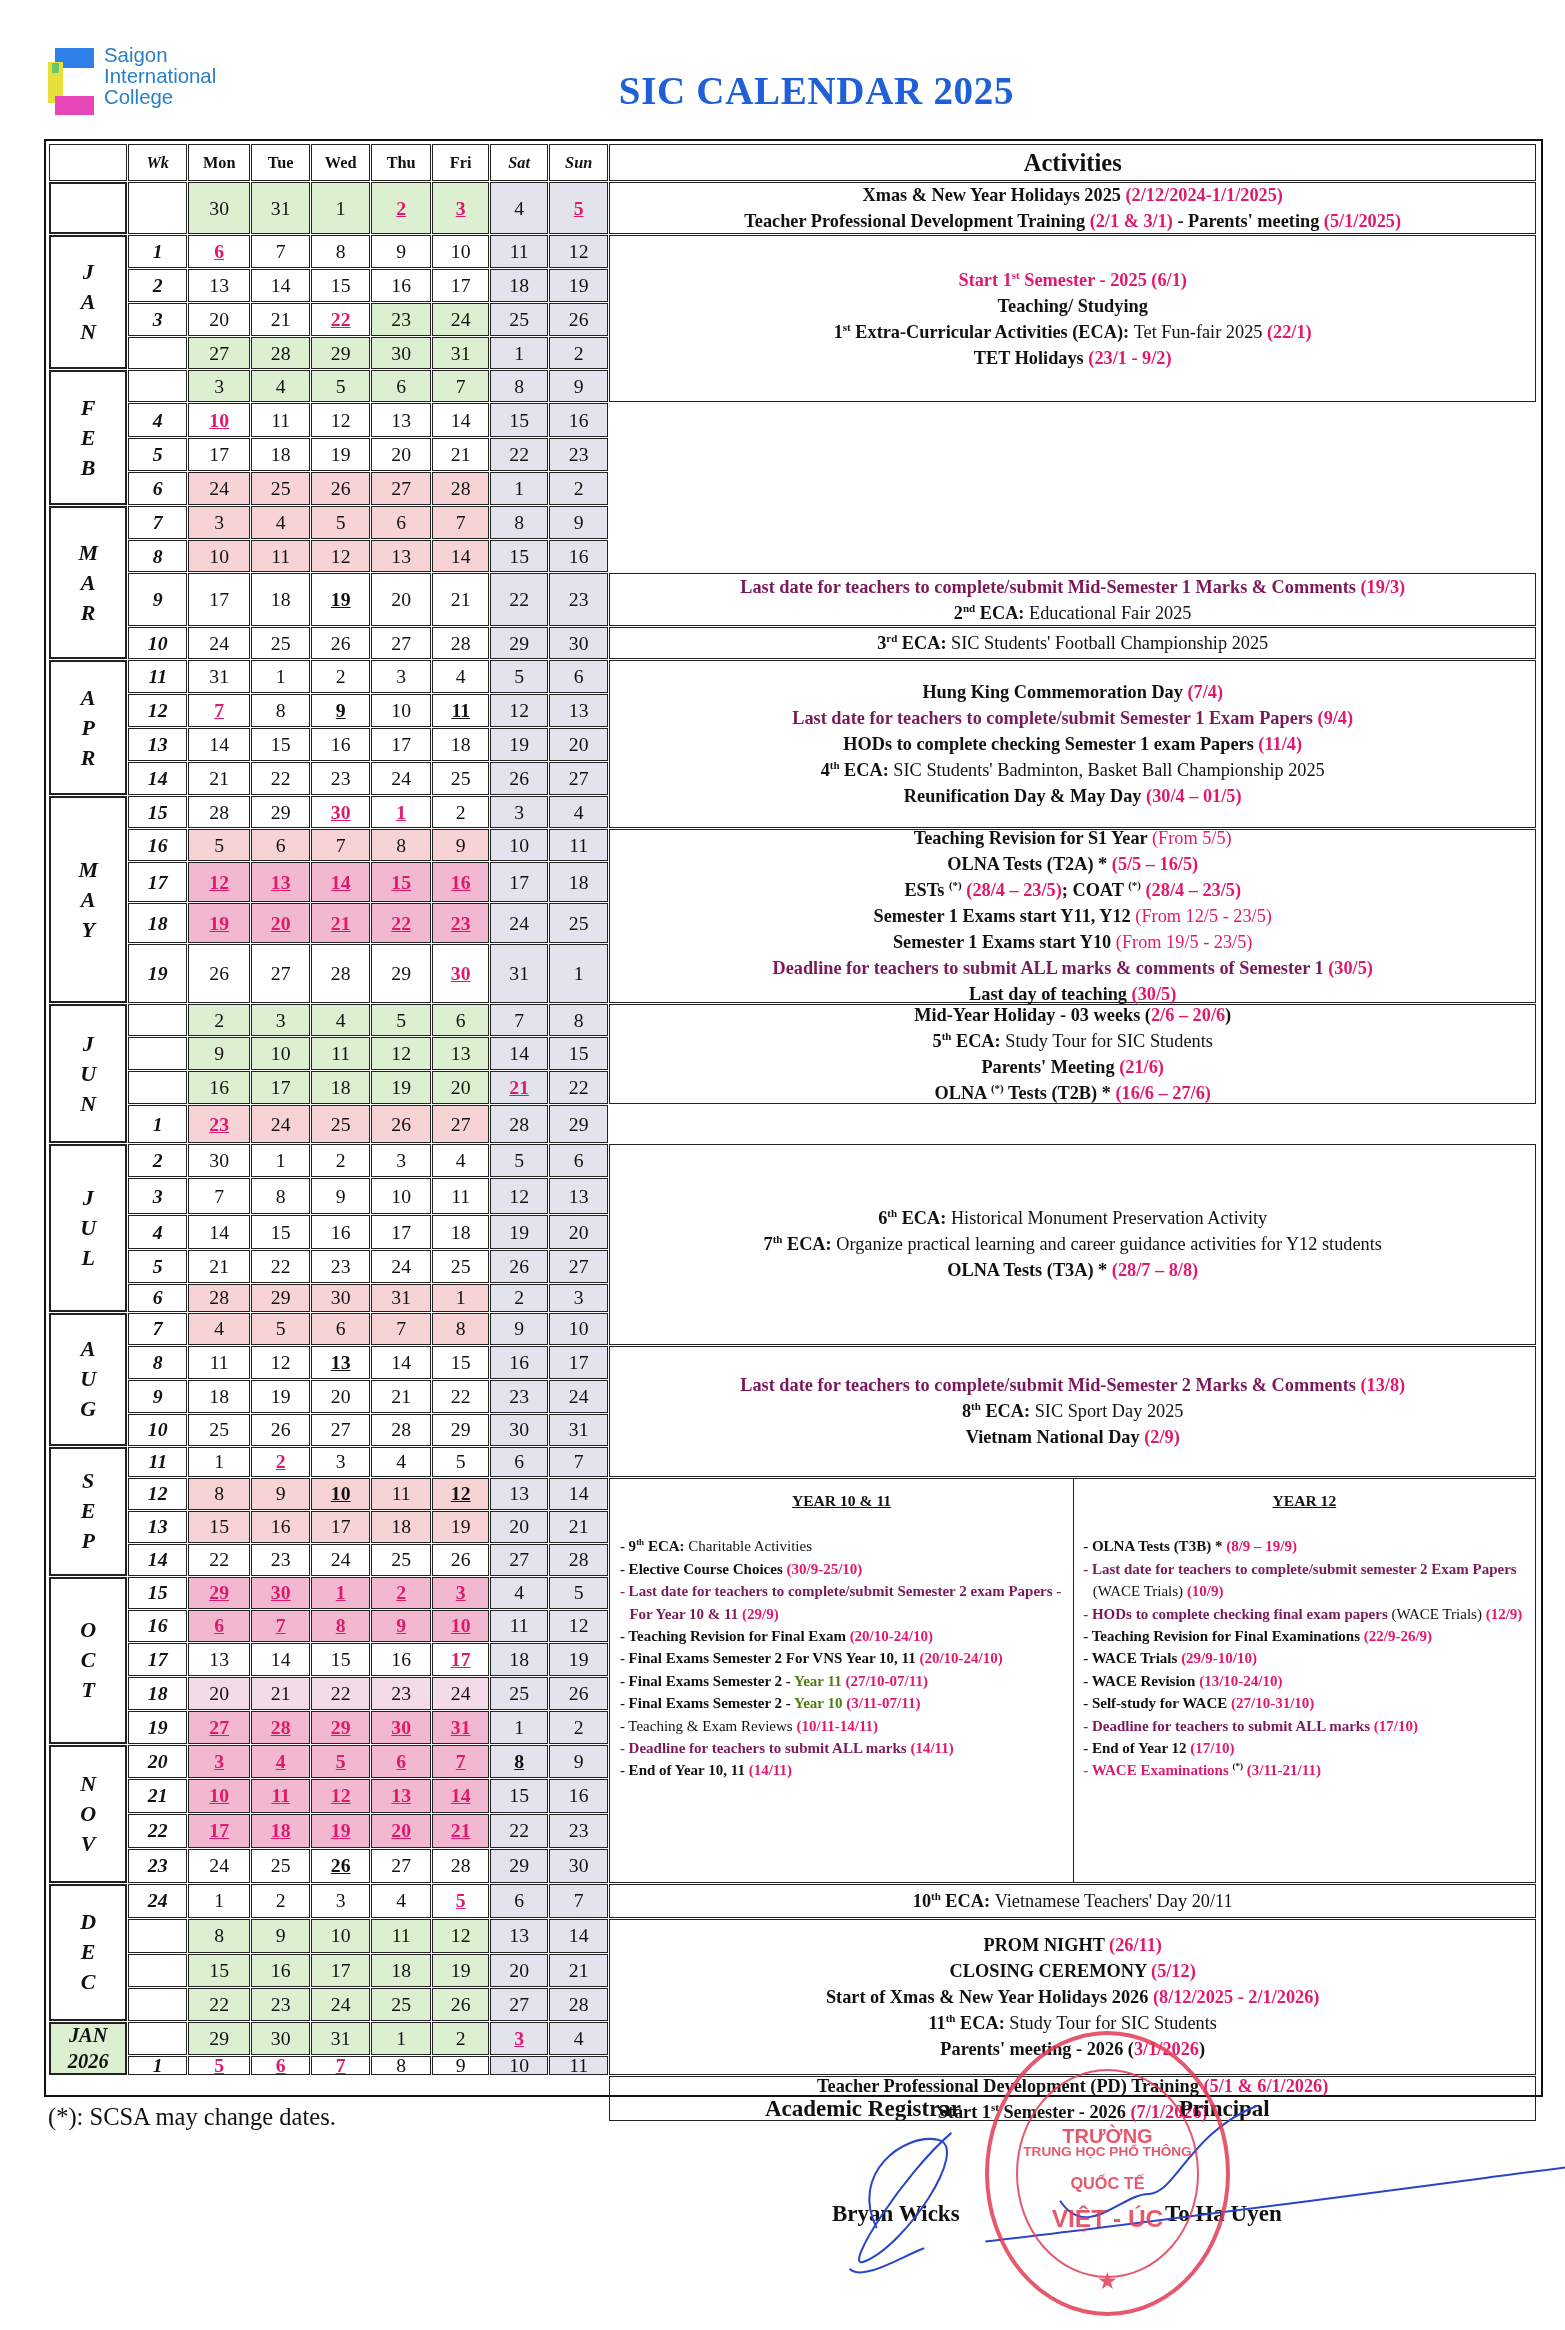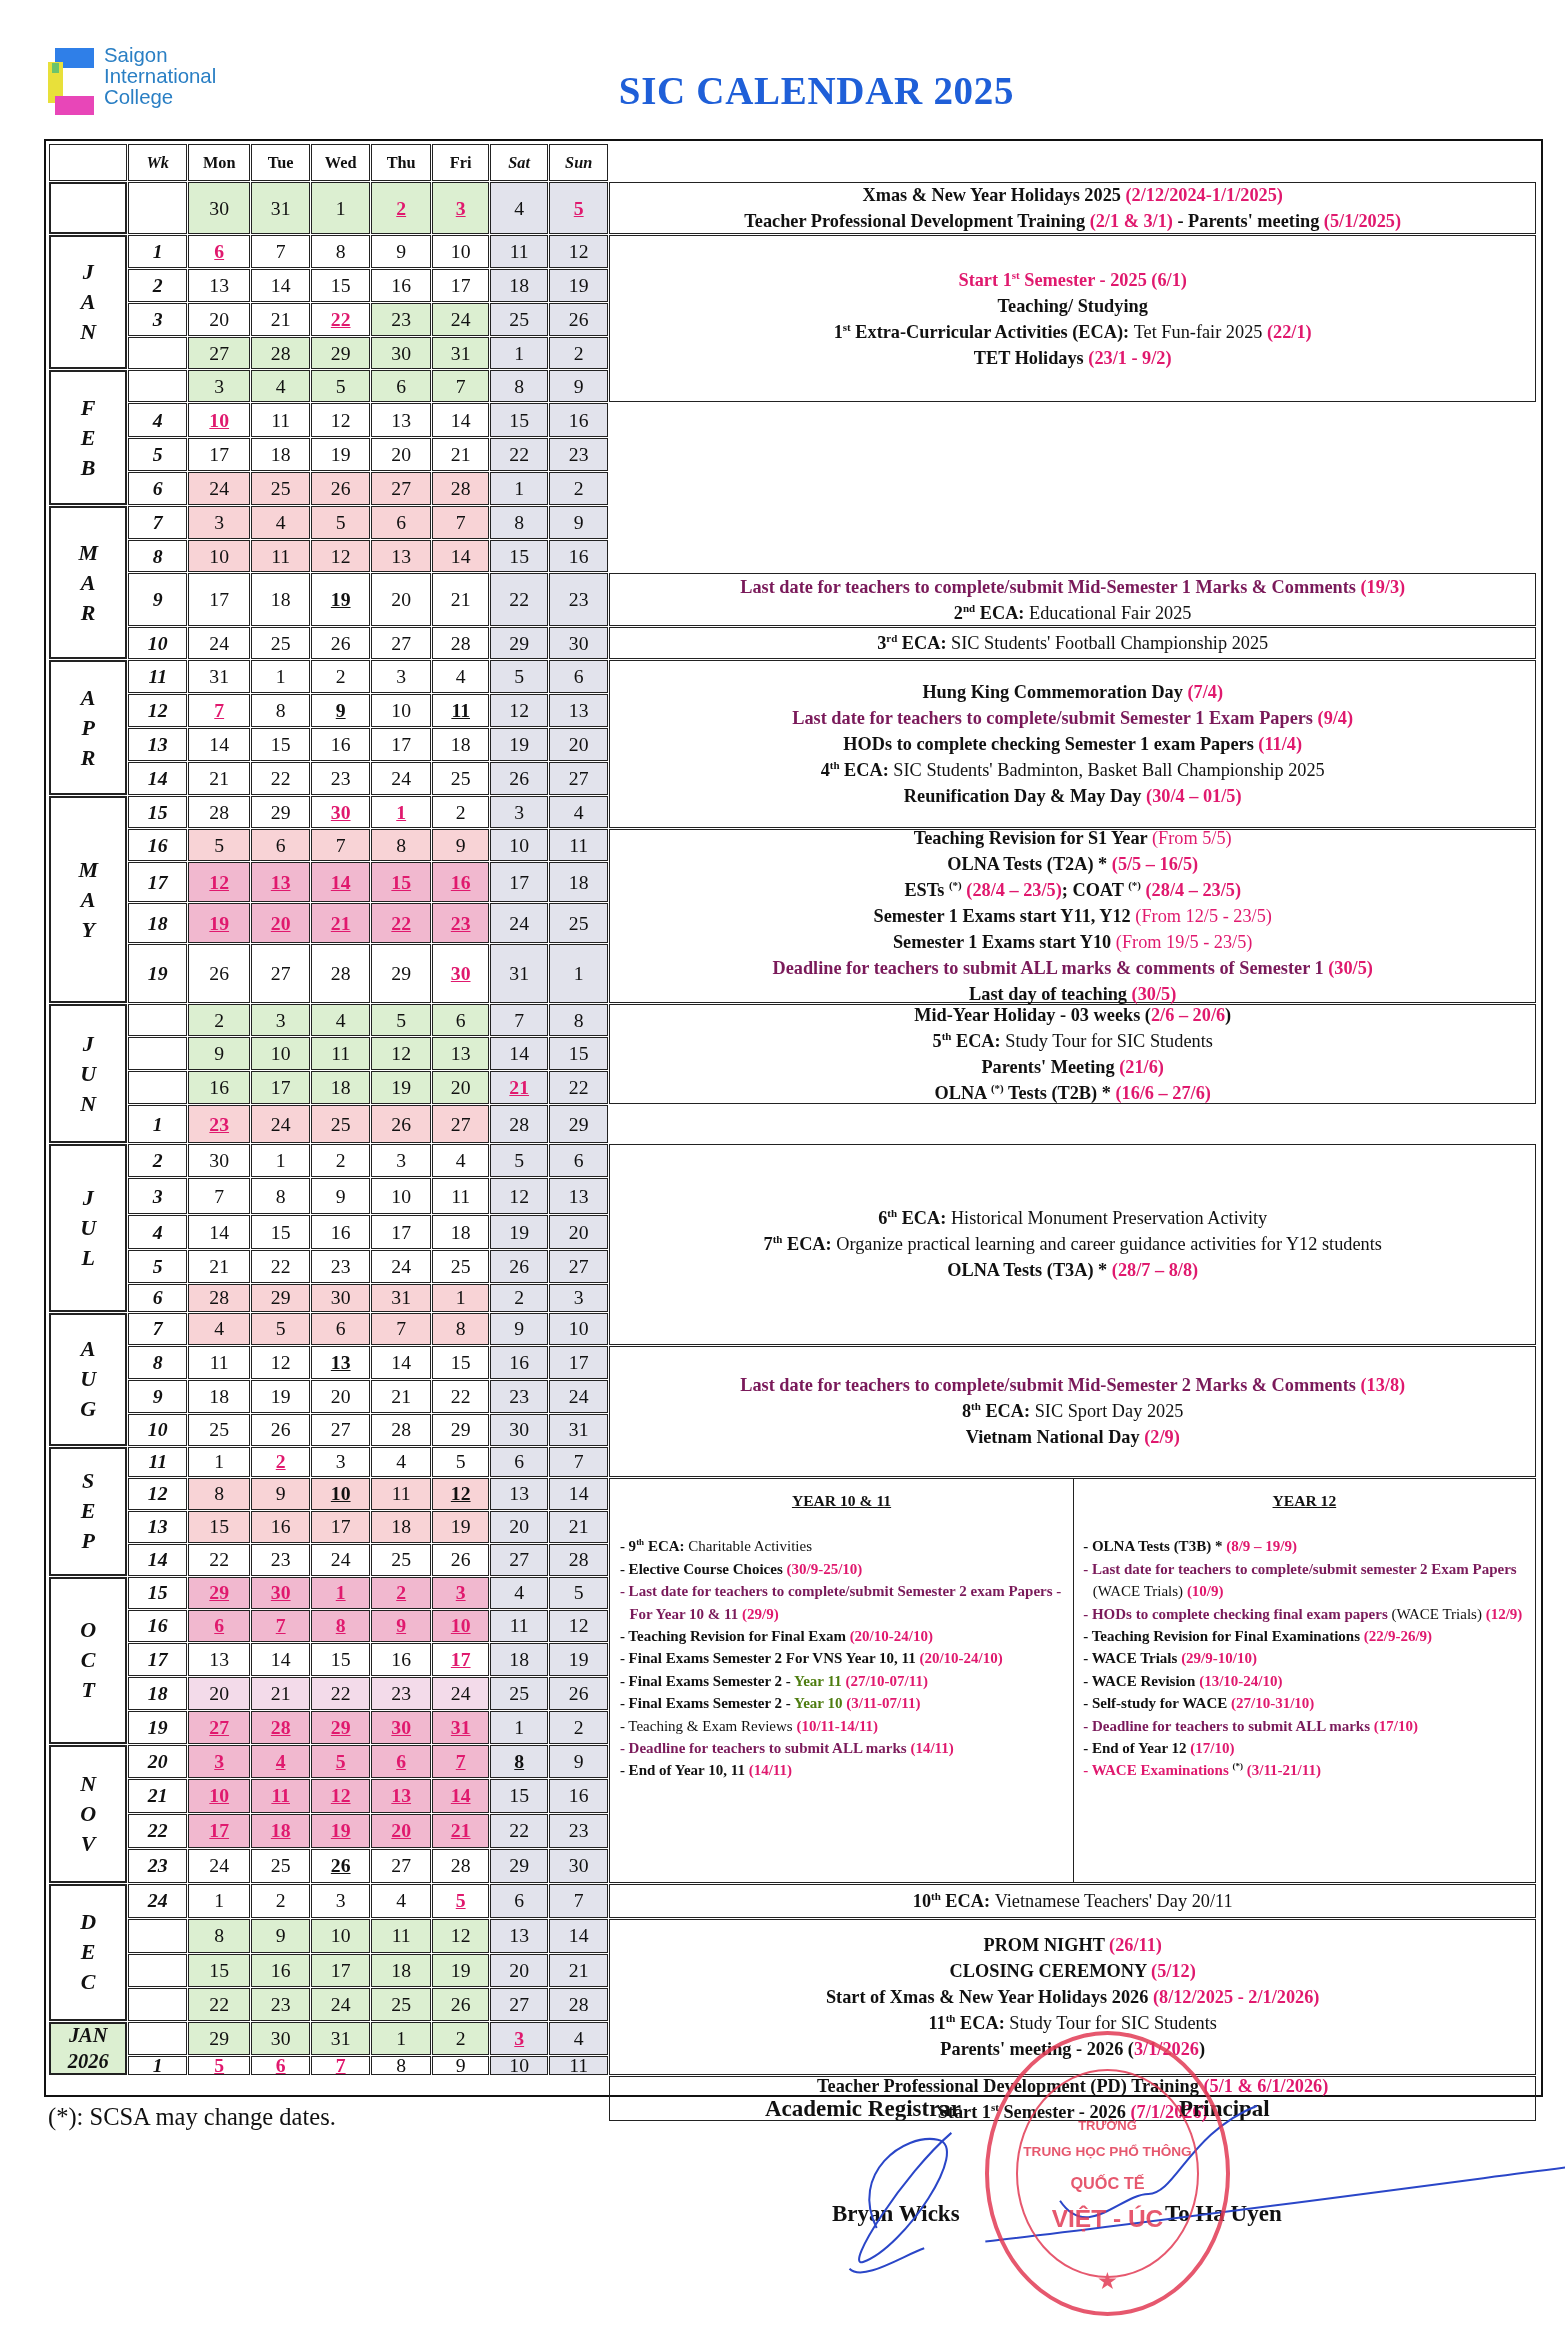--- a/index.html
+++ b/index.html
@@ -72,20 +72,21 @@
   <div class="grid" id="grid" style="grid-template-rows: 38px 53px 34px 34px 34px 33px 33px 35px 34px 34px 34px 33px 54px 33px 34px 34px 34px 34px 33px 33px 41px 41px 60px 33px 34px 34px 39px 34px 37px 35px 34px 28.5px 33px 34px 34px 33px 31px 33px 33px 33px 33px 33px 34px 34px 34px 34px 35px 35px 35px 35px 35px 34px 34px 34px 20.4px 46px;">
       <div class="c" style="grid-area: 1 / 1;"></div>
       <div class="c hdr it" style="grid-area: 1 / 2;">Wk</div>
       <div class="c hdr" style="grid-area: 1 / 3;">Mon</div>
       <div class="c hdr" style="grid-area: 1 / 4;">Tue</div>
       <div class="c hdr" style="grid-area: 1 / 5;">Wed</div>
       <div class="c hdr" style="grid-area: 1 / 6;">Thu</div>
       <div class="c hdr" style="grid-area: 1 / 7;">Fri</div>
       <div class="c hdr it" style="grid-area: 1 / 8;">Sat</div>
       <div class="c hdr it" style="grid-area: 1 / 9;">Sun</div>
+      <div class="act head" style="grid-area: 1 / 10;">Activities</div>
       <div class="c mon" style="grid-area: 2 / 1 / span 1;">
         <div></div>
       </div>
       <div class="c mon" style="grid-area: 3 / 1 / span 4;">
         <div>J</div>
         <div>A</div>
         <div>N</div>
       </div>
       <div class="c mon" style="grid-area: 7 / 1 / span 4;">
         <div>F</div>
@@ -1440,19 +1441,19 @@
 <div class="sig" style="left:1165px;top:2201px;">To Ha Uyen</div>
 
 <svg style="position:absolute;left:768px;top:2092px;" width="815" height="204" viewBox="0 0 1200 300">
   <path d="M160 200 C 120 120, 200 60, 250 70 C 300 80, 200 230, 140 250 C 110 260, 200 120, 270 60 M 120 260 C 140 280, 200 240, 230 230" stroke="#2a46c8" stroke-width="3" fill="none"></path>
   <path d="M430 160 C 470 220, 520 150, 560 150 C 600 150, 620 60, 720 20" stroke="#2a46c8" stroke-width="3" fill="none"></path>
   <path d="M320 220 C 500 200, 800 160, 1180 110" stroke="#2a46c8" stroke-width="3" fill="none"></path>
 </svg>
 
 <div class="stamp">
   <div class="inner"></div>
-  <div class="txt" style="top:83px;font-size:13px;">TRƯỜNG</div>
+  <div class="txt" style="top:90px;font-size:20px;">TRƯỜNG</div>
   <div class="txt" style="top:109px;font-size:13.6px;">TRUNG HỌC PHỔ THÔNG</div>
   <div class="txt" style="top:139px;font-size:16.3px;">QUỐC TẾ</div>
   <div class="txt" style="top:170px;font-size:24.5px;">VIỆT - ÚC</div>
   <div class="txt" style="top:234px;font-size:20.4px;">★</div>
 </div>
 
 
 </body></html>

